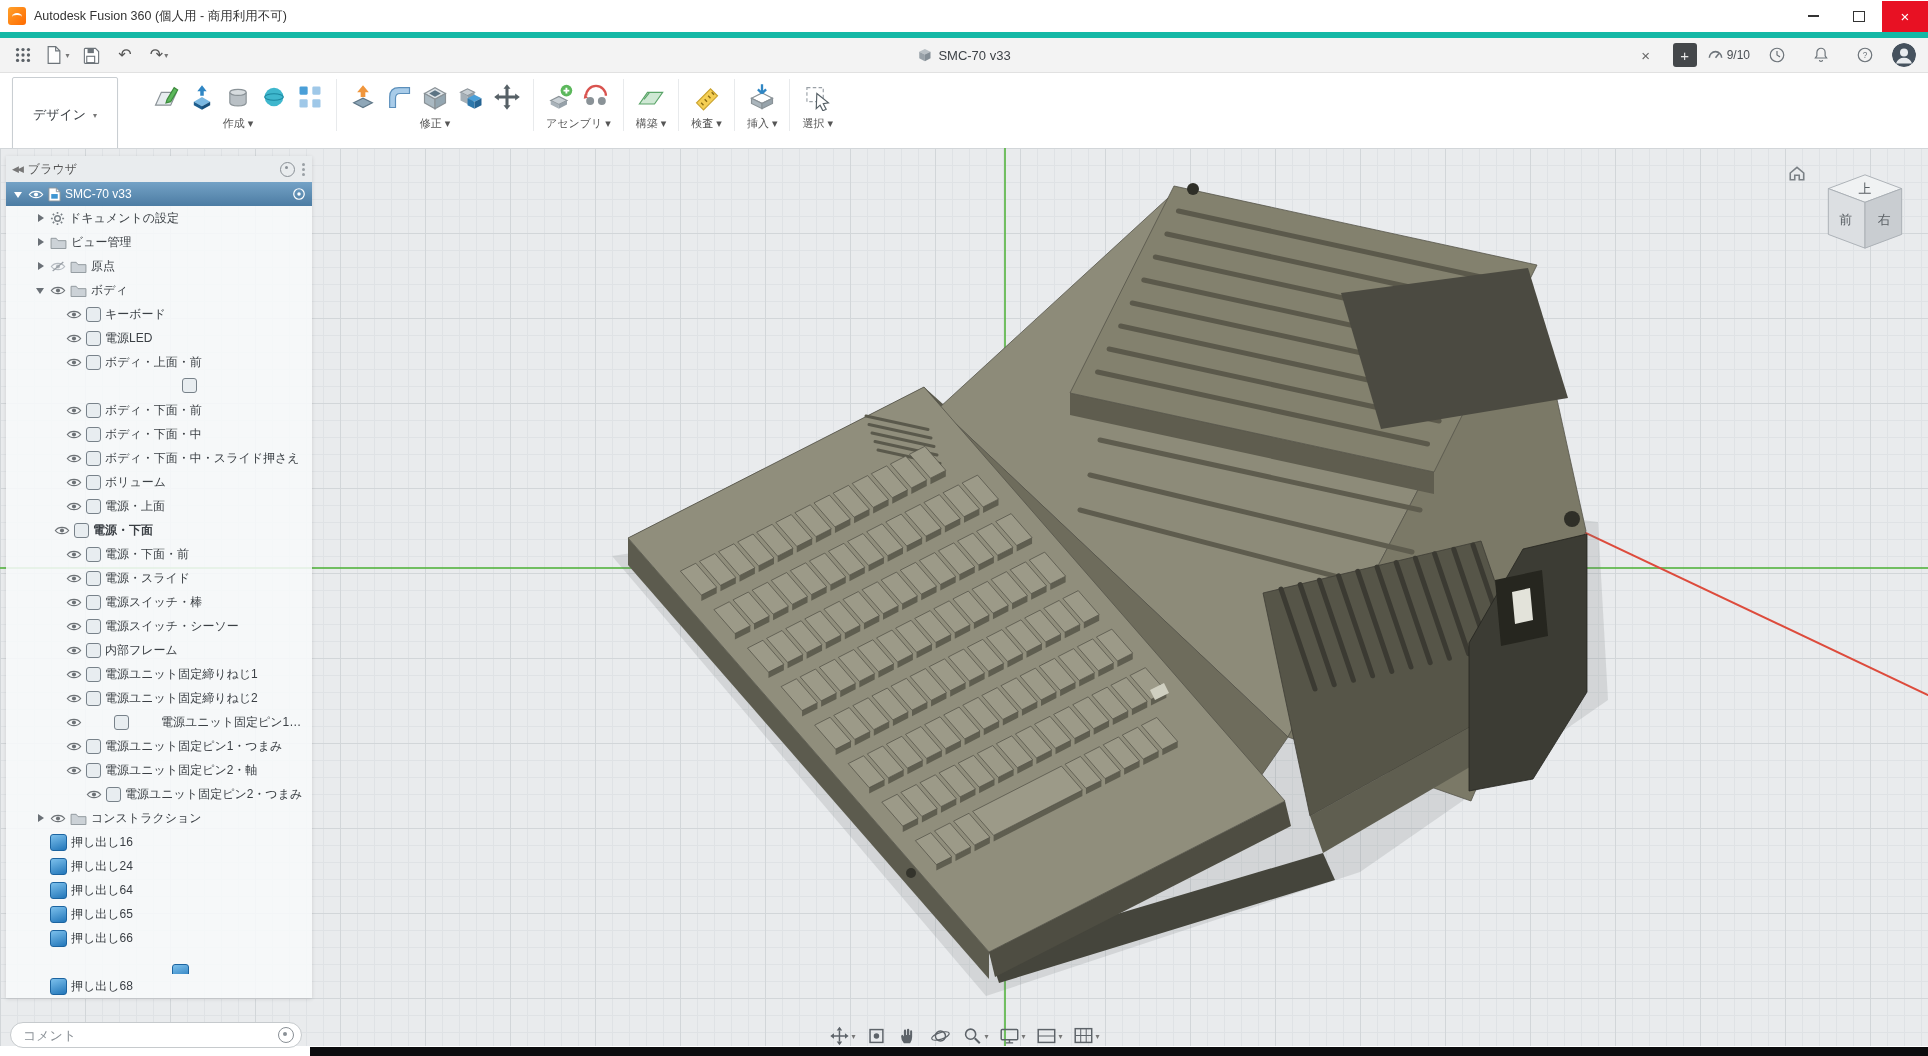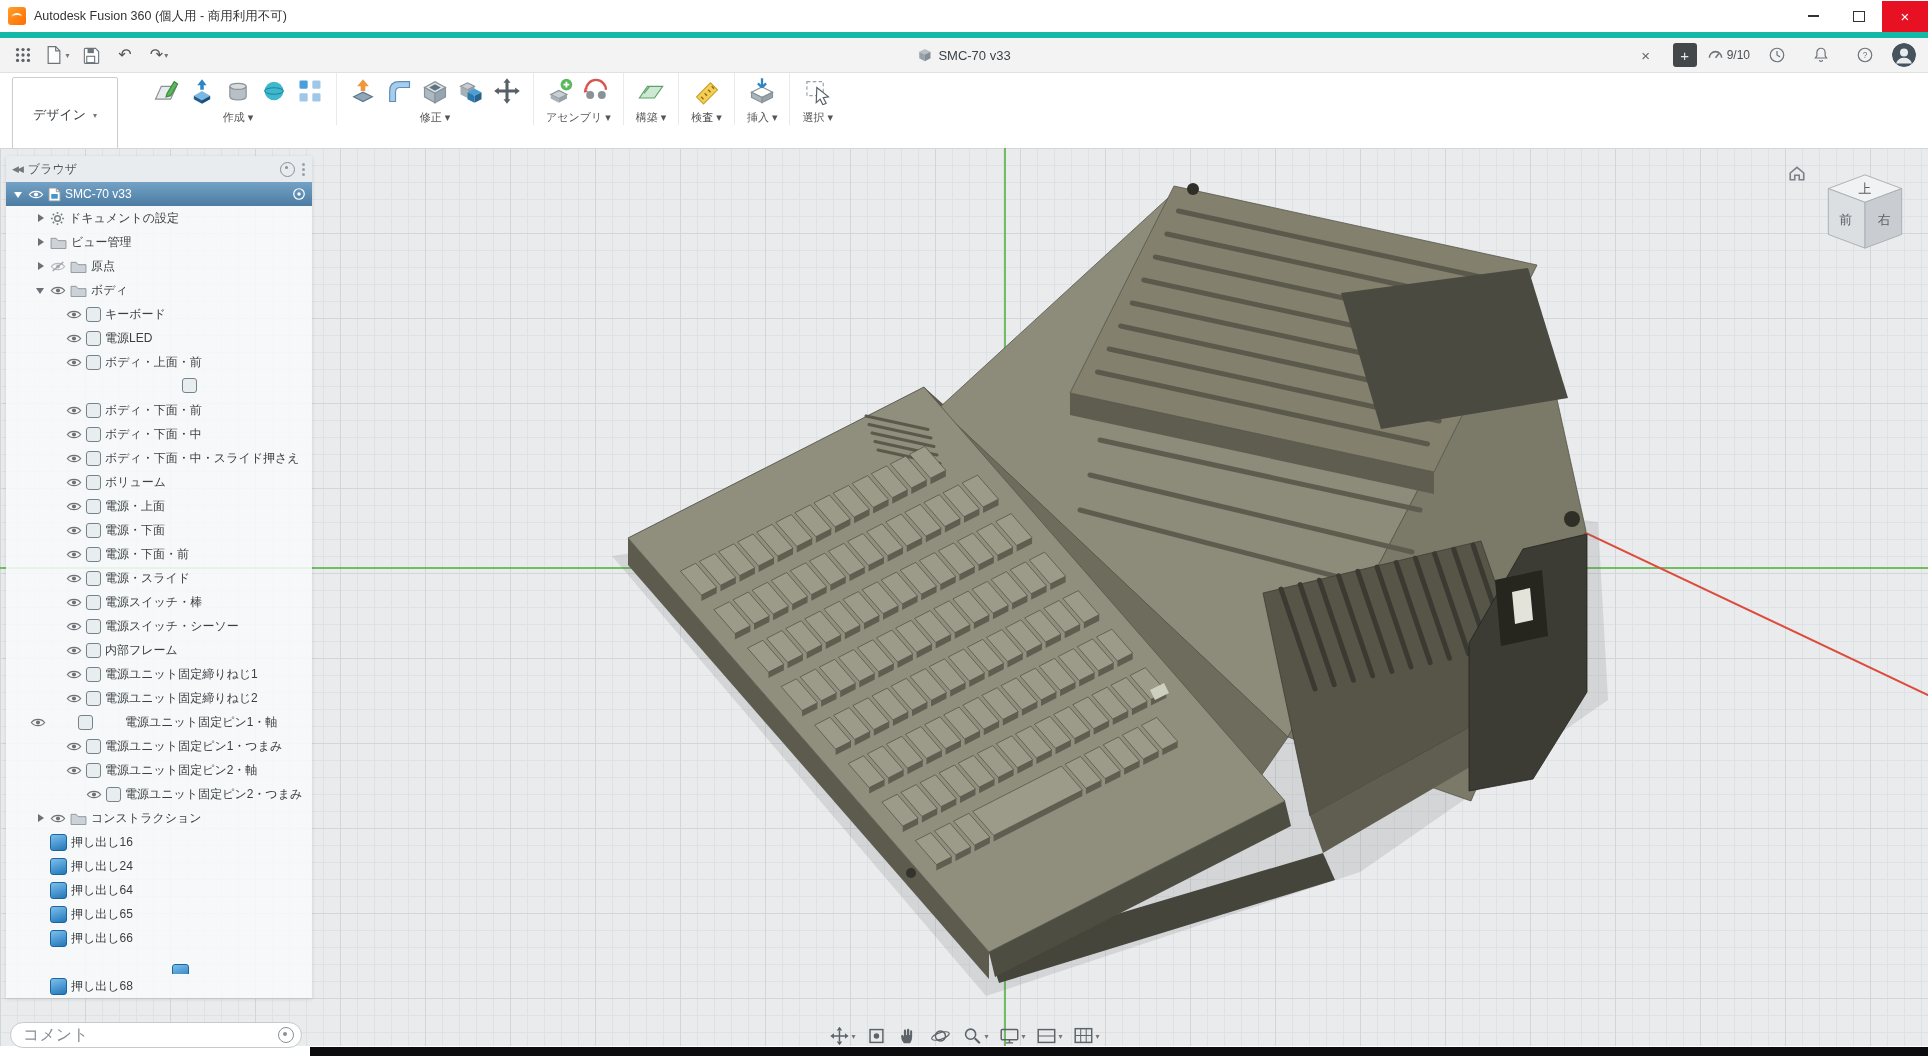--- a/index.html
+++ b/index.html
@@ -32,21 +32,21 @@
   .job{display:flex;align-items:center;gap:3px;font-size:12px;color:#4a4f54;}
   .avatar{width:24px;height:24px;border-radius:50%;overflow:hidden;}
 
   
   .ribbon{background:#fff;border-bottom:1px solid #d9dcdf;position:relative;height:84px;}
   .design-btn{position:absolute;left:12px;top:4px;width:104px;height:74px;border:1px solid #c9ced2;border-radius:2px;
       background:#fff;display:flex;align-items:center;justify-content:center;gap:6px;font-size:13px;color:#3e4348;box-shadow:0 1px 2px rgba(0,0,0,.06);}
   .tabs{display:flex;gap:28px;padding-left:140px;height:24px;align-items:flex-end;font-size:12px;color:#5a6066;}
   .tab{padding:2px 2px 4px;border-bottom:3px solid transparent;}
   .tab.active{color:#0696d7;border-bottom-color:#0696d7;font-weight:bold;}
-  .tools{display:flex;align-items:flex-start;height:58px;padding-left:140px;}
+  .tools{display:flex;align-items:flex-end;height:58px;padding-left:140px;}
   .rgroup{display:flex;flex-direction:column;align-items:center;justify-content:center;padding:0 12px;border-right:1px solid #e8eaec;}
   .gicons{display:flex;gap:8px;align-items:center;height:36px;}
   .gicons svg{display:block;}
   .glabel{font-size:11px;color:#555;margin-top:1px;display:flex;gap:3px;align-items:center;}
 
   
   .canvas{position:absolute;left:0;top:148px;width:1928px;height:898px;
      background-color:#e9ebed;
      background-image:
        linear-gradient(#d2d6d9 1px, transparent 1px),
@@ -77,21 +77,21 @@
   .tlabel{overflow:hidden;text-overflow:ellipsis;}
   .sel .tlabel{color:#fff;}
   .ficon{width:15px;height:15px;flex:0 0 15px;border-radius:3px;border:1px solid #1c64a0;
      background:linear-gradient(160deg,#7cc0ec,#2276b9);}
   .bicon{width:13px;height:13px;flex:0 0 13px;border-radius:3px;border:1.5px solid #78828a;background:#e8edf0;}
   .sel .right-target{margin-left:auto;margin-right:6px;}
 
   
   .comment-bar{position:absolute;left:10px;top:1022px;width:292px;height:26px;display:flex;align-items:center;}
   .comment-bar input{flex:1;height:24px;border:1px solid #c6cacd;border-radius:13px;background:#fff;
-     padding:0 30px 0 12px;font-size:16px;color:#444;outline:none;font-family:inherit;}
+     padding:0 30px 0 12px;font-size:13px;color:#444;outline:none;font-family:inherit;}
   .comment-bar input::placeholder{color:#8a9096;}
   .send-dot{position:absolute;right:8px;width:14px;height:14px;border-radius:50%;border:1.5px solid #8a9096;}
   .send-dot::after{content:"";position:absolute;left:3.5px;top:3.5px;width:4px;height:4px;border-radius:50%;background:#8a9096;}
 
   
   .navbar{position:absolute;left:50%;transform:translateX(-50%);top:1024px;display:flex;align-items:center;gap:6px;}
   .nbtn{height:24px;display:flex;align-items:center;justify-content:center;padding:0 2px;color:#5d6369;}
   .nbtn svg{display:block;}
 
   
@@ -752,21 +752,21 @@
           <span class="tlabel">ボリューム</span>
         </div>
         <div class="trow" style="padding-left: 60px;">
           <svg width="16" height="11" viewBox="0 0 18 12">
             <path d="M1.5 6 C5 1.2 13 1.2 16.5 6 C13 10.8 5 10.8 1.5 6 Z" fill="none" stroke="#6d7276" stroke-width="1.3"></path>
             <circle cx="9" cy="6" r="2.3" fill="#6d7276"></circle>
           </svg>
           <span class="bicon"></span>
           <span class="tlabel">電源・上面</span>
         </div>
-        <div class="trow" style="padding-left: 60px;">
+        <div class="trow" style="padding-left: 48px; font-weight: bold;">
           <svg width="16" height="11" viewBox="0 0 18 12">
             <path d="M1.5 6 C5 1.2 13 1.2 16.5 6 C13 10.8 5 10.8 1.5 6 Z" fill="none" stroke="#6d7276" stroke-width="1.3"></path>
             <circle cx="9" cy="6" r="2.3" fill="#6d7276"></circle>
           </svg>
           <span class="bicon"></span>
           <span class="tlabel">電源・下面</span>
         </div>
         <div class="trow" style="padding-left: 60px;">
           <svg width="16" height="11" viewBox="0 0 18 12">
             <path d="M1.5 6 C5 1.2 13 1.2 16.5 6 C13 10.8 5 10.8 1.5 6 Z" fill="none" stroke="#6d7276" stroke-width="1.3"></path>
@@ -816,21 +816,21 @@
           <span class="tlabel">電源ユニット固定締りねじ1</span>
         </div>
         <div class="trow" style="padding-left: 60px;">
           <svg width="16" height="11" viewBox="0 0 18 12">
             <path d="M1.5 6 C5 1.2 13 1.2 16.5 6 C13 10.8 5 10.8 1.5 6 Z" fill="none" stroke="#6d7276" stroke-width="1.3"></path>
             <circle cx="9" cy="6" r="2.3" fill="#6d7276"></circle>
           </svg>
           <span class="bicon"></span>
           <span class="tlabel">電源ユニット固定締りねじ2</span>
         </div>
-        <div class="trow" style="padding-left: 24px; gap: 32px;">
+        <div class="trow" style="padding-left: 60px; gap: 32px;">
           <svg width="16" height="11" viewBox="0 0 18 12">
             <path d="M1.5 6 C5 1.2 13 1.2 16.5 6 C13 10.8 5 10.8 1.5 6 Z" fill="none" stroke="#6d7276" stroke-width="1.3"></path>
             <circle cx="9" cy="6" r="2.3" fill="#6d7276"></circle>
           </svg>
           <span class="bicon"></span>
           <span class="tlabel">電源ユニット固定ピン1・軸</span>
         </div>
         <div class="trow" style="padding-left: 60px;">
           <svg width="16" height="11" viewBox="0 0 18 12">
             <path d="M1.5 6 C5 1.2 13 1.2 16.5 6 C13 10.8 5 10.8 1.5 6 Z" fill="none" stroke="#6d7276" stroke-width="1.3"></path>

